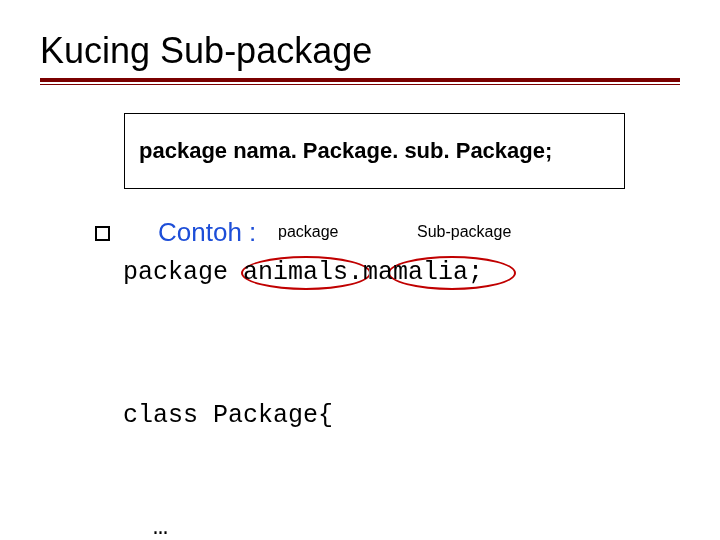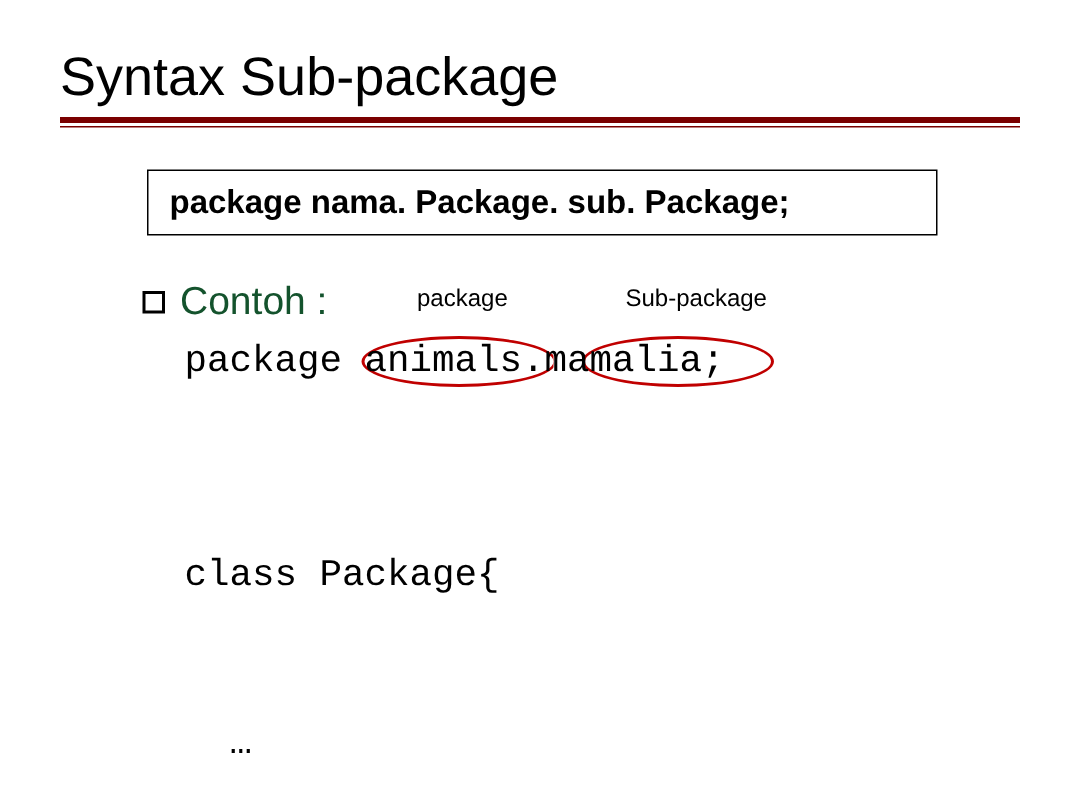--- a/index.html
+++ b/index.html
@@ -30,22 +30,22 @@
     width: 100%;
   }
   .line-thin {
     height: 1px;
     background: #7a0000;
     width: 100%;
     margin-top: 2px;
   }
   .syntax-box {
     border: 1.5px solid #000;
-    padding: 8px 14px;
-    margin-left: 58px;
+    padding: 24px 14px;
+    margin-left: 84px;
     margin-right: 55px;
     font-size: 22px;
     font-weight: 700;
     font-family: Verdana, sans-serif;
     color: #000;
   }
   .content {
     margin-top: 28px;
     margin-left: 55px;
   }
@@ -58,22 +58,23 @@
   .bullet-square {
     width: 15px;
     height: 15px;
     border: 2px solid #000;
     display: inline-block;
     flex-shrink: 0;
     margin-top: 6px;
   }
   .contoh-label {
     font-size: 26px;
-    color: #14532d;
+    color: #1d4ed8;
     font-family: Verdana, sans-serif;
+    margin-left: 38px;
   }
   .annot {
     font-size: 16px;
     font-weight: 400;
     font-family: Verdana, sans-serif;
     color: #000;
     position: absolute;
   }
   .annot-pkg { left: 183px; top: 6px; }
   .annot-sub { left: 322px; top: 6px; }
@@ -110,21 +111,21 @@
   }
   .class-block {
     margin-top: 30px;
     white-space: pre;
   }
 </style>
 </head>
 <body>
 
 <div class="slide">
-  <h1 class="title">Syntax Sub-package</h1>
+  <h1 class="title">Kucing Sub-package</h1>
   <div class="underline-group">
     <div class="line-thick"></div>
     <div class="line-thin"></div>
   </div>
 
   <div class="syntax-box">package nama. Package. sub. Package;</div>
 
   <div class="content">
     <div class="bullet-row">
       <span class="bullet-square"></span>

